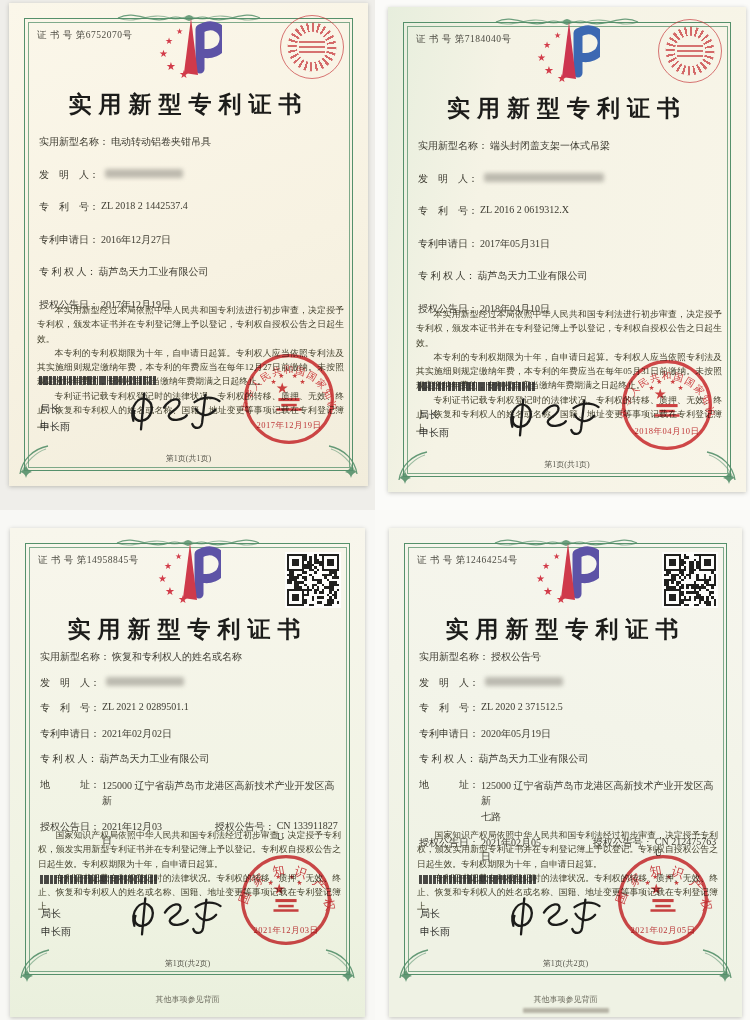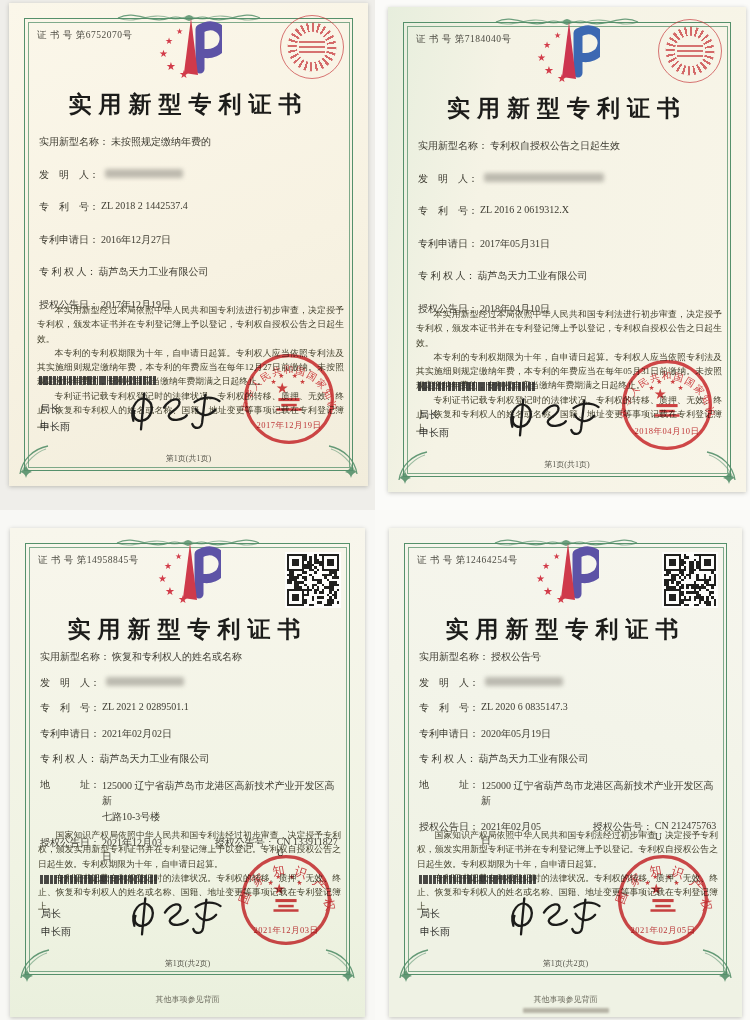--- a/index.html
+++ b/index.html
@@ -135,21 +135,21 @@
         <path d="M44,52 L44,12 C58,4 69,13 68,23 C67,35 53,39 44,35" fill="none" stroke="#5d53a6" stroke-width="9" stroke-linecap="round" stroke-linejoin="round"></path>
         <polygon points="35,1 42,58 28,56" fill="#cf3a4b"></polygon>
       </svg>
       <div class="stamp"></div>
 
       <div class="title">实用新型专利证书</div>
 
       <div class="fields">
         <div class="row">
           <span class="lab">实用新型名称：</span>
-          <span class="val">未按照规定缴纳年费的</span>
+          <span class="val">电动转动铝卷夹钳吊具</span>
         </div>
         <div class="row">
           <span class="lab">发　明　人：</span>
           <span class="redact w1"></span>
         </div>
         <div class="row">
           <span class="lab">专　利　号：</span>
           <span class="val">ZL 2018 2 1442537.4</span>
         </div>
         <div class="row">
@@ -245,21 +245,21 @@
         <path d="M44,52 L44,12 C58,4 69,13 68,23 C67,35 53,39 44,35" fill="none" stroke="#3c68b2" stroke-width="9" stroke-linecap="round" stroke-linejoin="round"></path>
         <polygon points="35,1 42,58 28,56" fill="#cd3550"></polygon>
       </svg>
       <div class="stamp"></div>
 
       <div class="title">实用新型专利证书</div>
 
       <div class="fields">
         <div class="row">
           <span class="lab">实用新型名称：</span>
-          <span class="val">专利权自授权公告之日起生效</span>
+          <span class="val">端头封闭盖支架一体式吊梁</span>
         </div>
         <div class="row">
           <span class="lab">发　明　人：</span>
           <span class="redact w2"></span>
         </div>
         <div class="row">
           <span class="lab">专　利　号：</span>
           <span class="val">ZL 2016 2 0619312.X</span>
         </div>
         <div class="row">
@@ -618,21 +618,20 @@
           <span class="val">2021年02月02日</span>
         </div>
         <div class="row">
           <span class="lab">专 利 权 人：</span>
           <span class="val">葫芦岛天力工业有限公司</span>
         </div>
         <div class="row">
           <span class="lab">地　　　址：</span>
           <span class="addr-val">
             <span style="display:block">125000 辽宁省葫芦岛市龙港区高新技术产业开发区高新</span>
-            <span style="display:block">七路10-3号楼</span>
           </span>
         </div>
         <div class="row grant-row">
           <span class="lab">授权公告日：</span>
           <span class="val">2021年12月03日</span>
           <span class="pair2">
             <span class="lab">授权公告号：</span>
             <span class="val">CN 133911827 U</span>
           </span>
         </div>
@@ -972,34 +971,35 @@
         <div class="row">
           <span class="lab">实用新型名称：</span>
           <span class="val">授权公告号</span>
         </div>
         <div class="row">
           <span class="lab">发　明　人：</span>
           <span class="redact w1"></span>
         </div>
         <div class="row">
           <span class="lab">专　利　号：</span>
-          <span class="val">ZL 2020 6 0835147.3</span>
+          <span class="val">ZL 2020 2 371512.5</span>
         </div>
         <div class="row">
           <span class="lab">专利申请日：</span>
           <span class="val">2020年05月19日</span>
         </div>
         <div class="row">
           <span class="lab">专 利 权 人：</span>
           <span class="val">葫芦岛天力工业有限公司</span>
         </div>
         <div class="row">
           <span class="lab">地　　　址：</span>
           <span class="addr-val">
             <span style="display:block">125000 辽宁省葫芦岛市龙港区高新技术产业开发区高新</span>
+            <span style="display:block">七路</span>
           </span>
         </div>
         <div class="row grant-row">
           <span class="lab">授权公告日：</span>
           <span class="val">2021年02月05日</span>
           <span class="pair2">
             <span class="lab">授权公告号：</span>
             <span class="val">CN 212475763 U</span>
           </span>
         </div>

